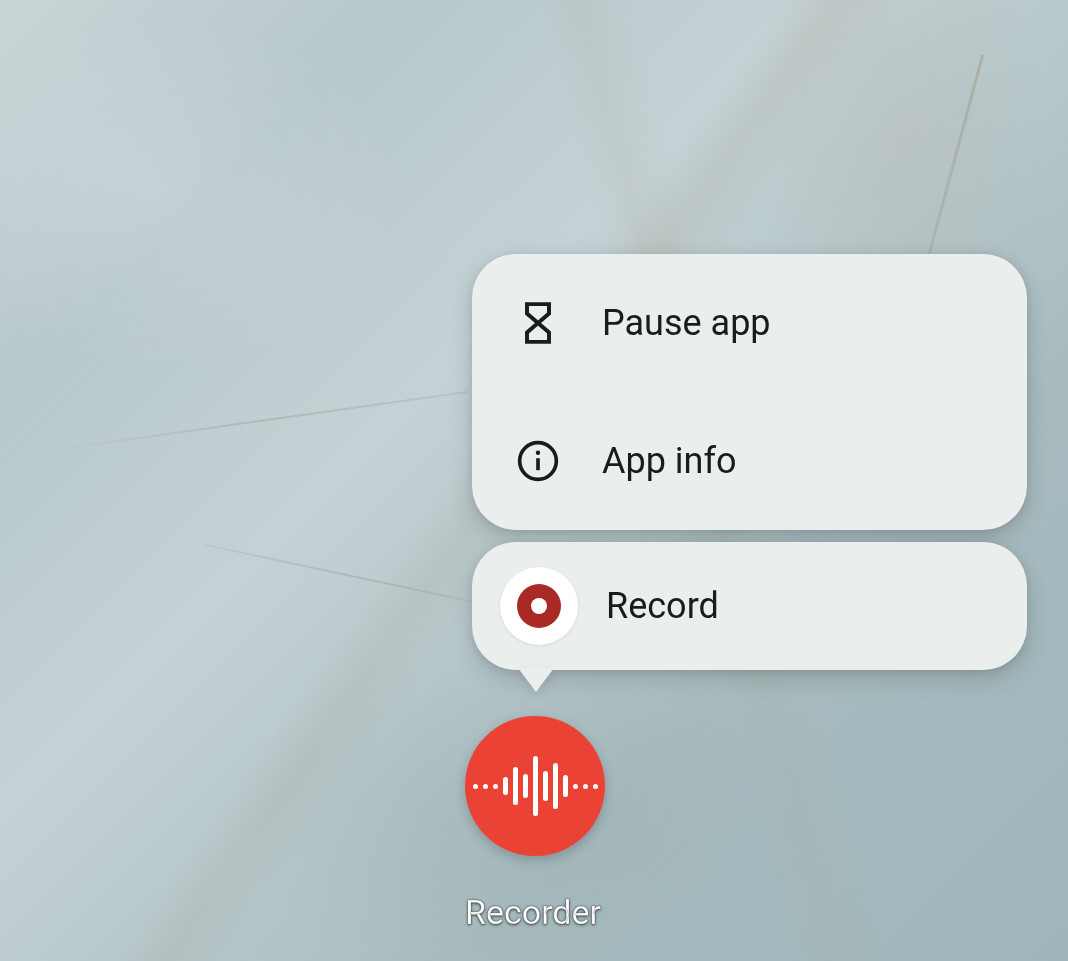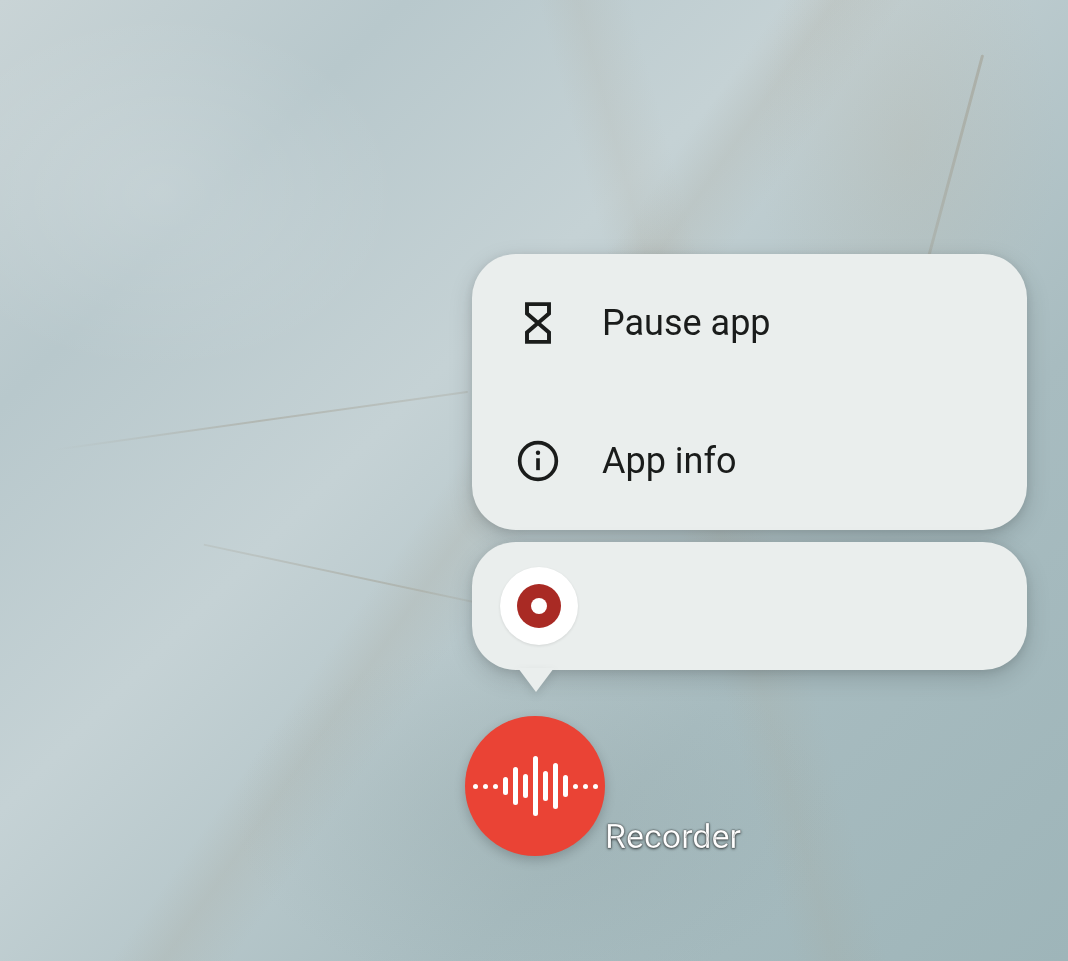--- a/index.html
+++ b/index.html
@@ -151,23 +151,24 @@
       border-top: 24px solid #eaeeed;
       filter: drop-shadow(0 4px 4px rgba(0,0,0,0.1));
     }
 
     
     .app-icon-container {
       position: absolute;
       left: 465px;
       top: 716px;
       display: flex;
-      flex-direction: row;
-      align-items: flex-end;
+      flex-direction: column;
+      align-items: flex-start;
       cursor: pointer;
+      gap: 16px;
     }
     .app-icon {
       width: 140px;
       height: 140px;
       border-radius: 50%;
       background: #ea4335;
       display: flex;
       align-items: center;
       justify-content: center;
       box-shadow: 0 4px 12px rgba(0,0,0,0.2);
@@ -229,20 +230,21 @@
   </div>
 </div>
 
 <div class="menu-panel panel-bottom">
   <div class="menu-item">
     <span class="record-shortcut-icon">
       <span class="record-dot">
         <span class="record-inner"></span>
       </span>
     </span>
+    <span class="menu-label">Record</span>
   </div>
 </div>
 
 <div class="pointer"></div>
 
 <div class="app-icon-container">
   <div class="app-icon">
     <div class="waveform">
       <span class="wave-dot"></span>
       <span class="wave-dot"></span>

